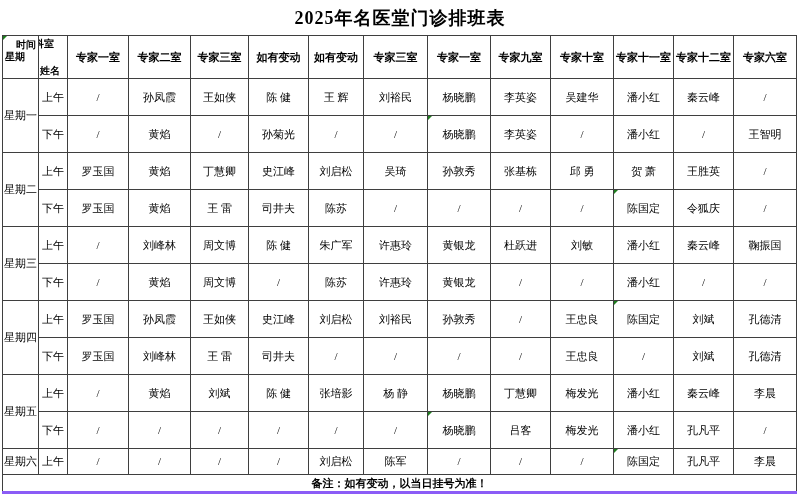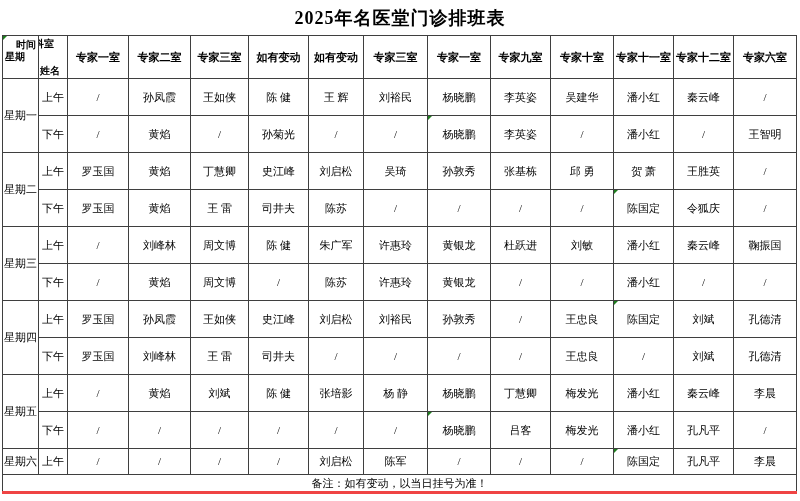--- a/index.html
+++ b/index.html
@@ -37,22 +37,22 @@
   }
   .diag-cell .dtop{position:absolute;top:2px;right:13px;font-size:10px;font-weight:bold;}
   .diag-cell .dbot{position:absolute;bottom:2px;left:1px;font-size:10px;font-weight:bold;}
   .diag-cell.first .dtop{top:3px;right:2px;}
   .diag-cell.first .dbot{top:15px;left:2px;bottom:auto;}
   .gmark::before{
     content:"";position:absolute;top:0;left:0;width:0;height:0;
     border-top:4px solid #1e7d1e;border-right:4px solid transparent;
   }
   tr.foot td{
-    font-weight:normal;font-size:11px;
-    border-bottom:3px solid #ef4444;
+    font-weight:bold;font-size:11px;
+    border-bottom:3px solid #8b5cf6;
   }
 </style>
 </head>
 <body>
 
 <div class="page">
   <div class="title">2025年名医堂门诊排班表</div>
 
   <table class="sched">
     <colgroup>

